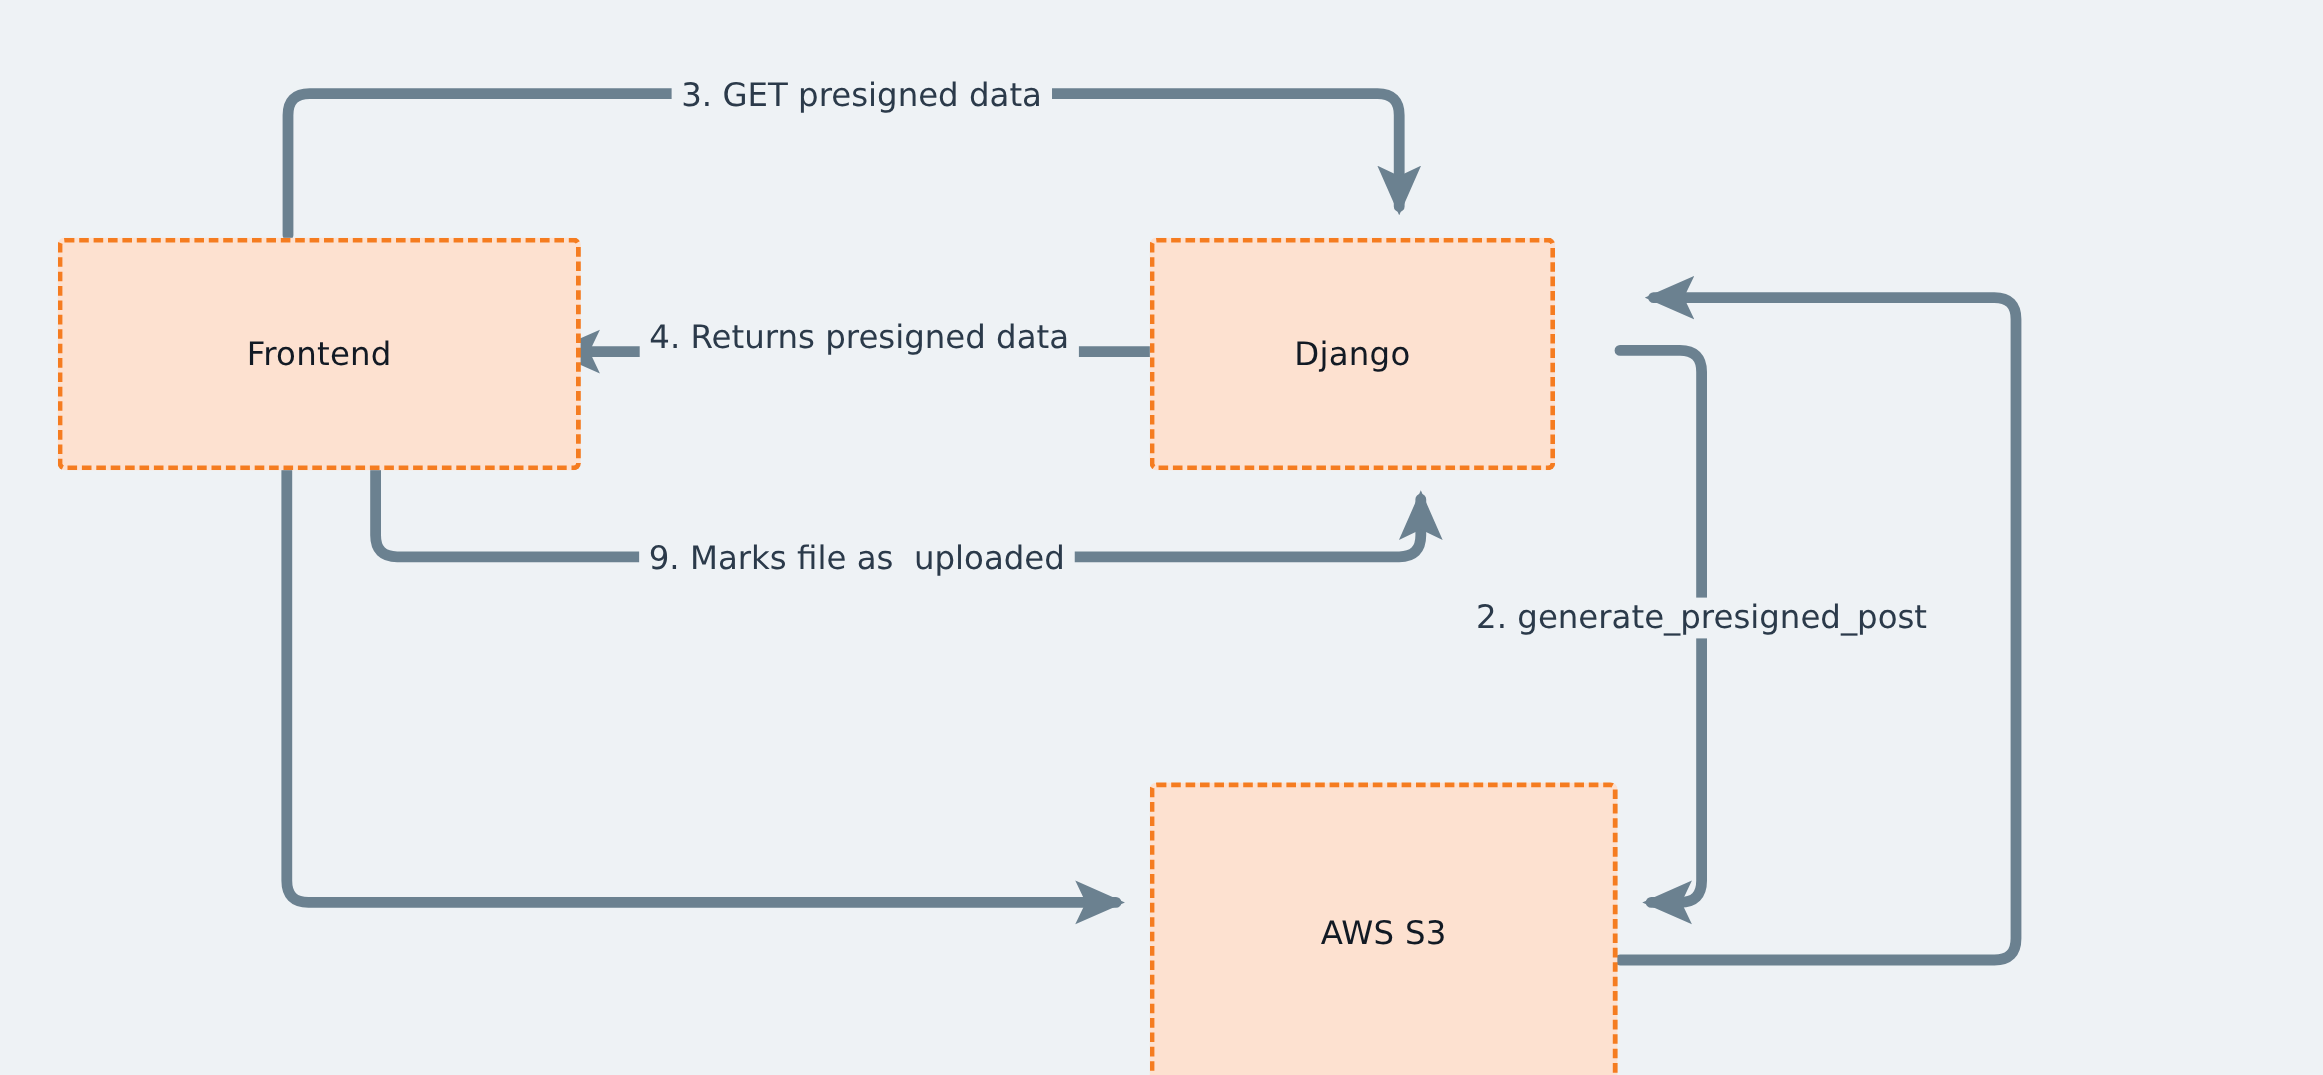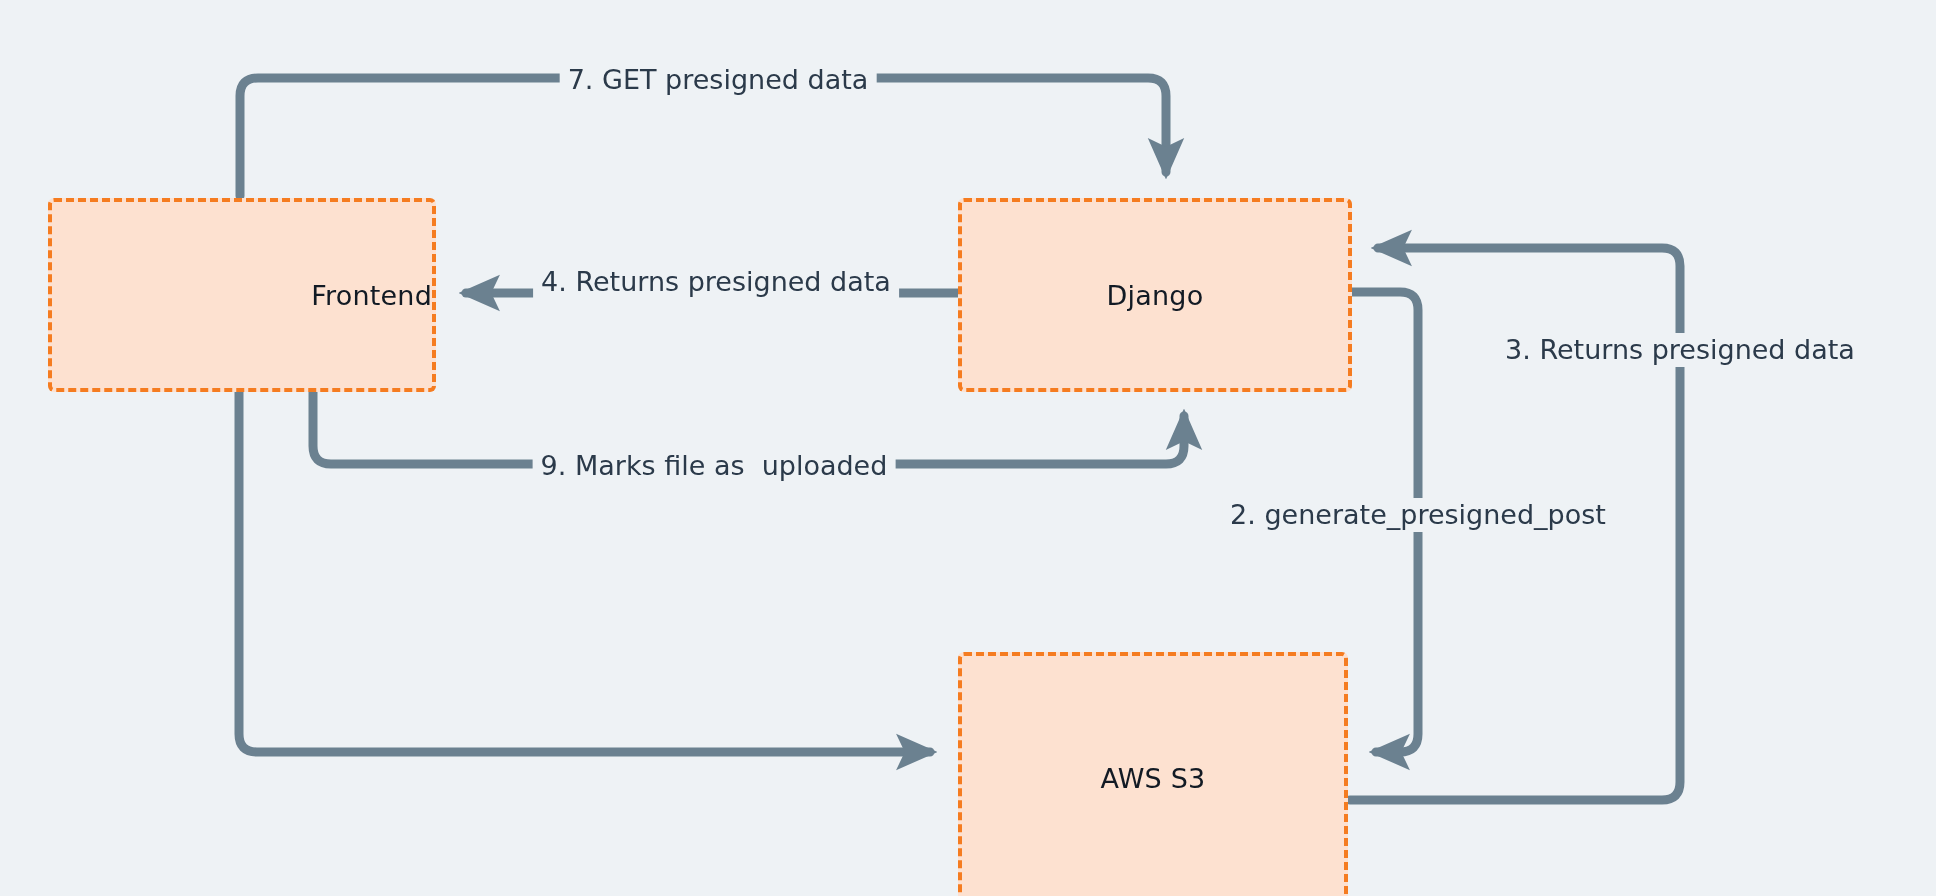--- a/index.html
+++ b/index.html
@@ -78,36 +78,35 @@
       <path d="M 1350 800 L 1662 800 Q 1680 800 1680 782 L 1680 266 Q 1680 248 1662 248 L 1378 248" marker-end="url(#arrow)"></path>
 
       <path d="M 958 293 L 466 293" marker-end="url(#arrow)"></path>
 
       <path d="M 239 392 L 239 734 Q 239 752 257 752 L 930 752" marker-end="url(#arrow)"></path>
 
       <path d="M 313 392 L 313 446 Q 313 464 331 464 L 1166 464 Q 1184 464 1184 446 L 1184 416" marker-end="url(#arrow)"></path>
     </g>
   </svg>
 
-  <div class="node" style="left:48px; top:198px; width:388px; height:194px;justify-content:flex-end;">
+  <div class="node" style="left:48px; top:198px; width:436px; height:194px;">
     <span class="node-label">Frontend</span>
   </div>
 
-  <div class="node" style="left:958px; top:198px; width:394px; height:194px;">
+  <div class="node" style="left:958px; top:198px; width:338px; height:194px;">
     <span class="node-label">Django</span>
   </div>
 
   <div class="node" style="left:958px; top:652px; width:390px; height:252px;">
     <span class="node-label">AWS S3</span>
   </div>
 
-  <div class="edge-label center" style="left:718px; top:80px;">7. GET presigned data</div>
+  <div class="edge-label center" style="left:718px; top:80px;">3. GET presigned data</div>
 
   <div class="edge-label center" style="left:1418px; top:515px;">2. generate_presigned_post</div>
 
-  <div class="edge-label center" style="left:1680px; top:350px;">3. Returns presigned data</div>
 
   <div class="edge-label center" style="left:716px; top:282px;">4. Returns presigned data</div>
 
 
   <div class="edge-label center" style="left:714px; top:466px;">9. Marks file as  uploaded</div>
 
 </div>
 
 </body></html>

